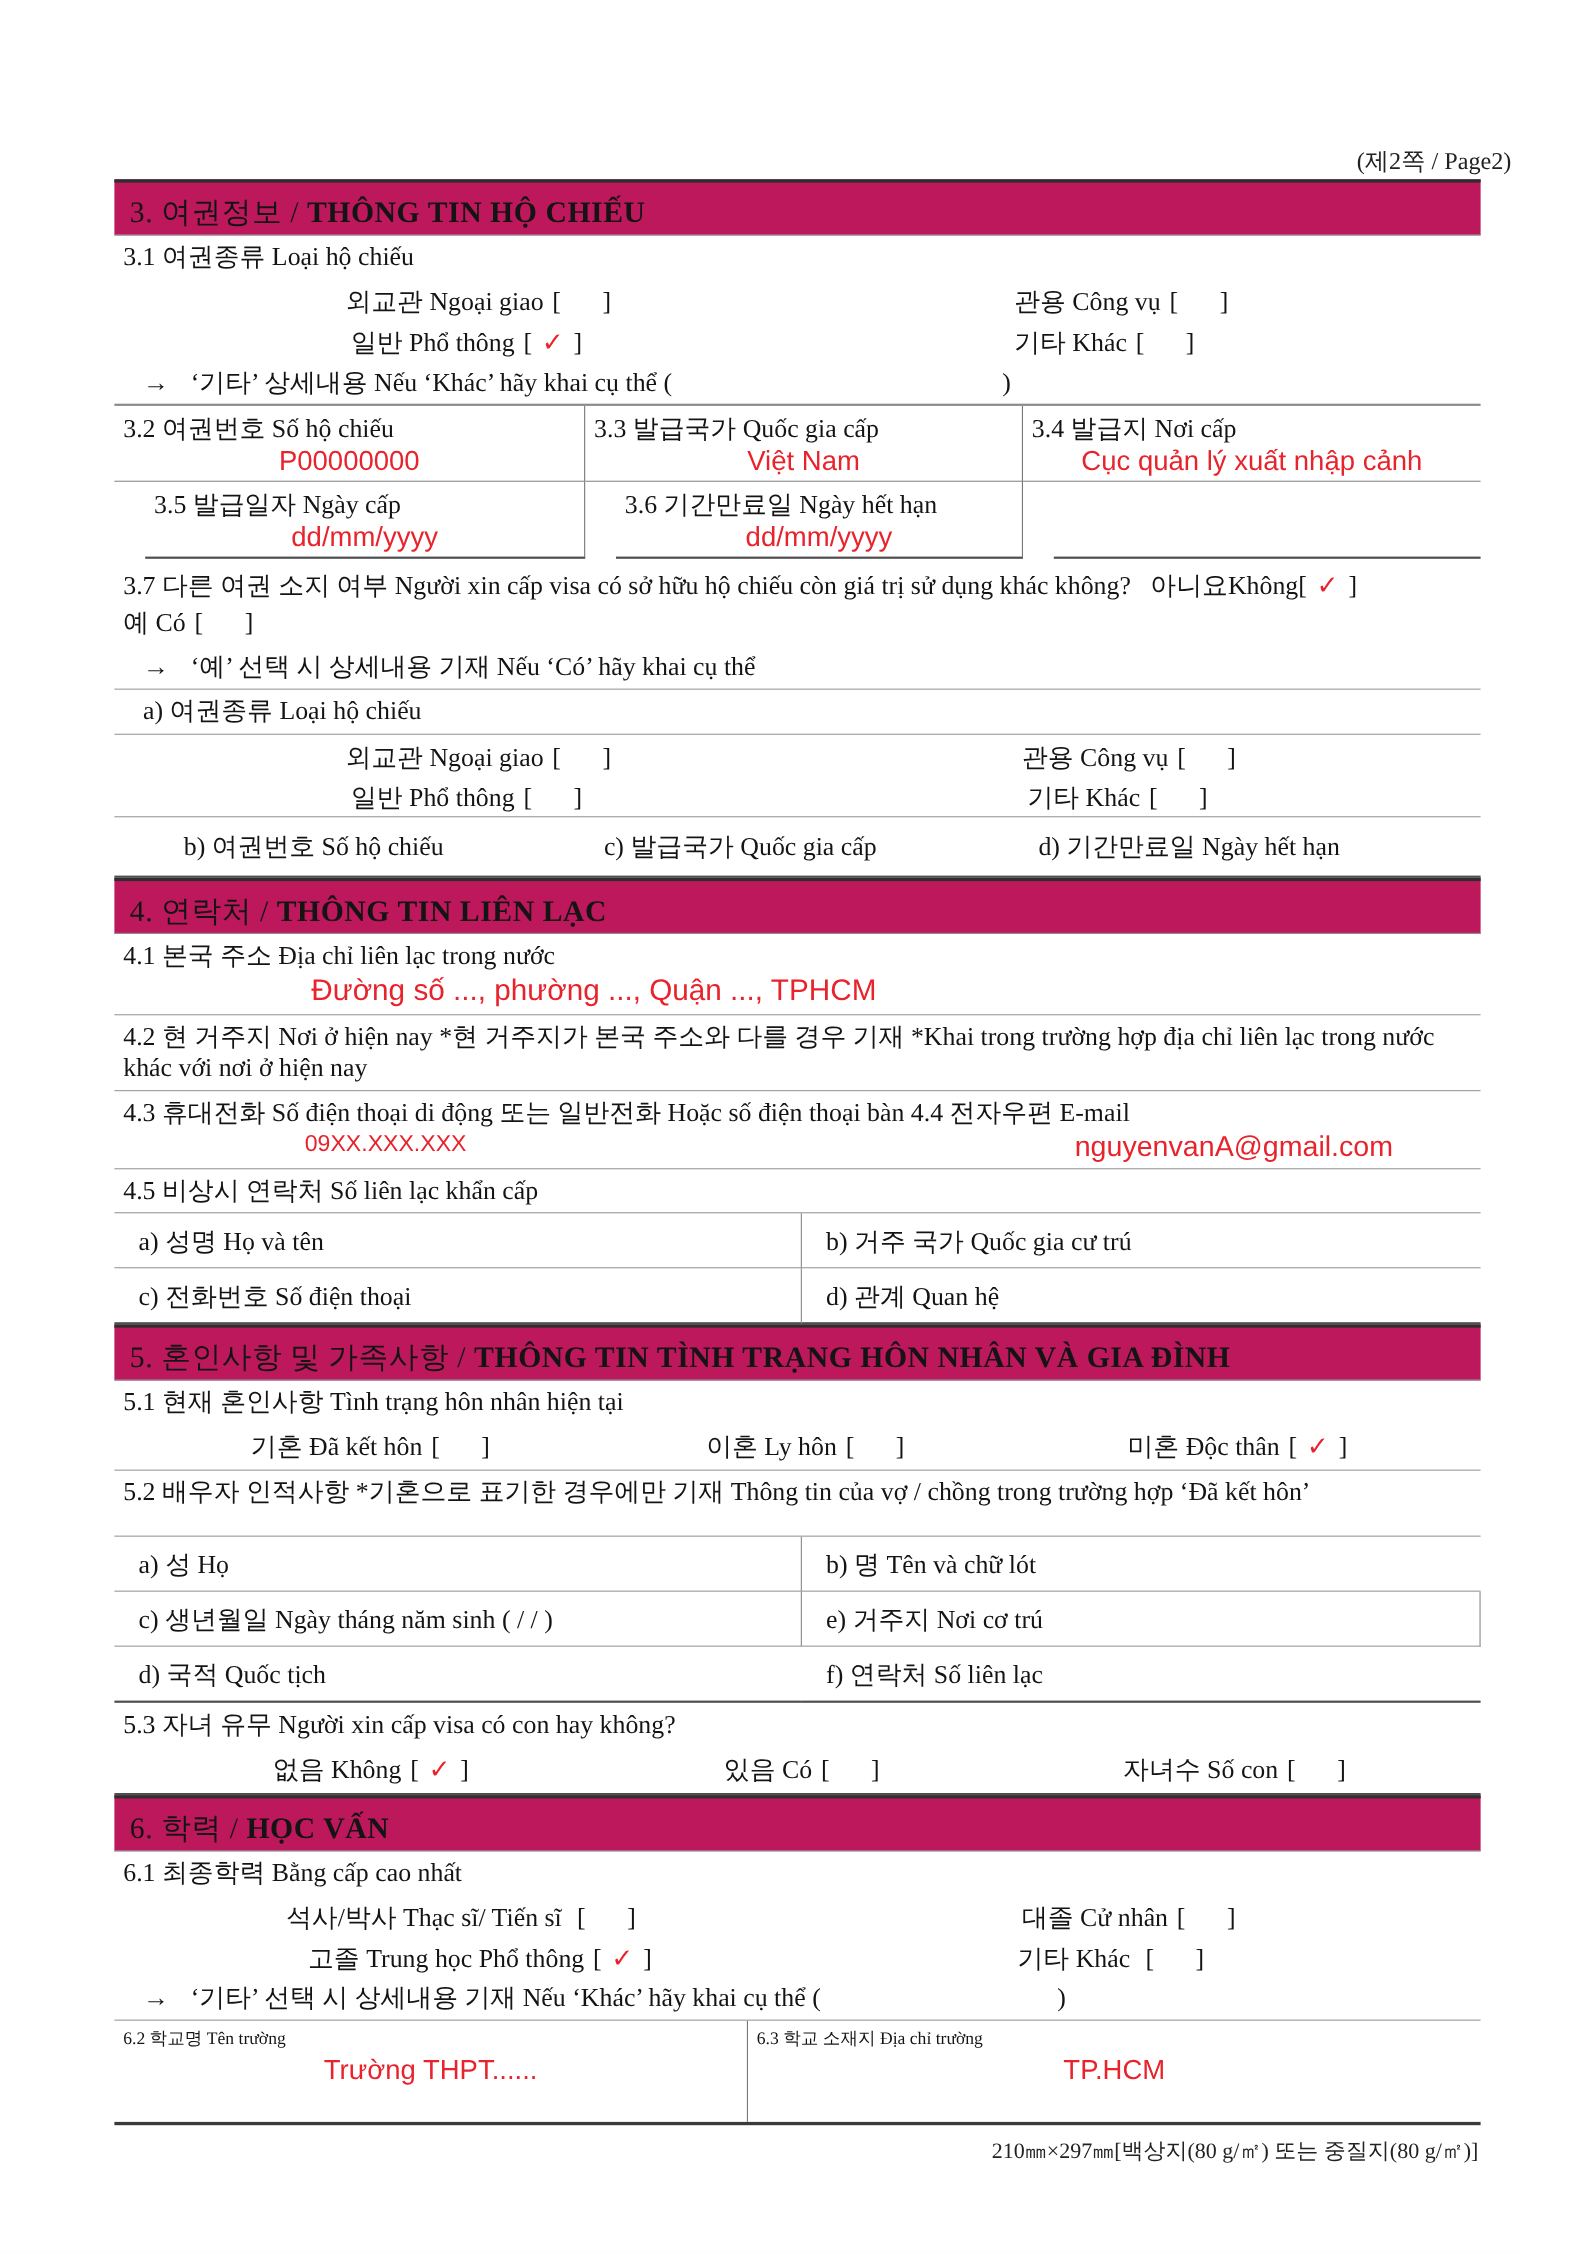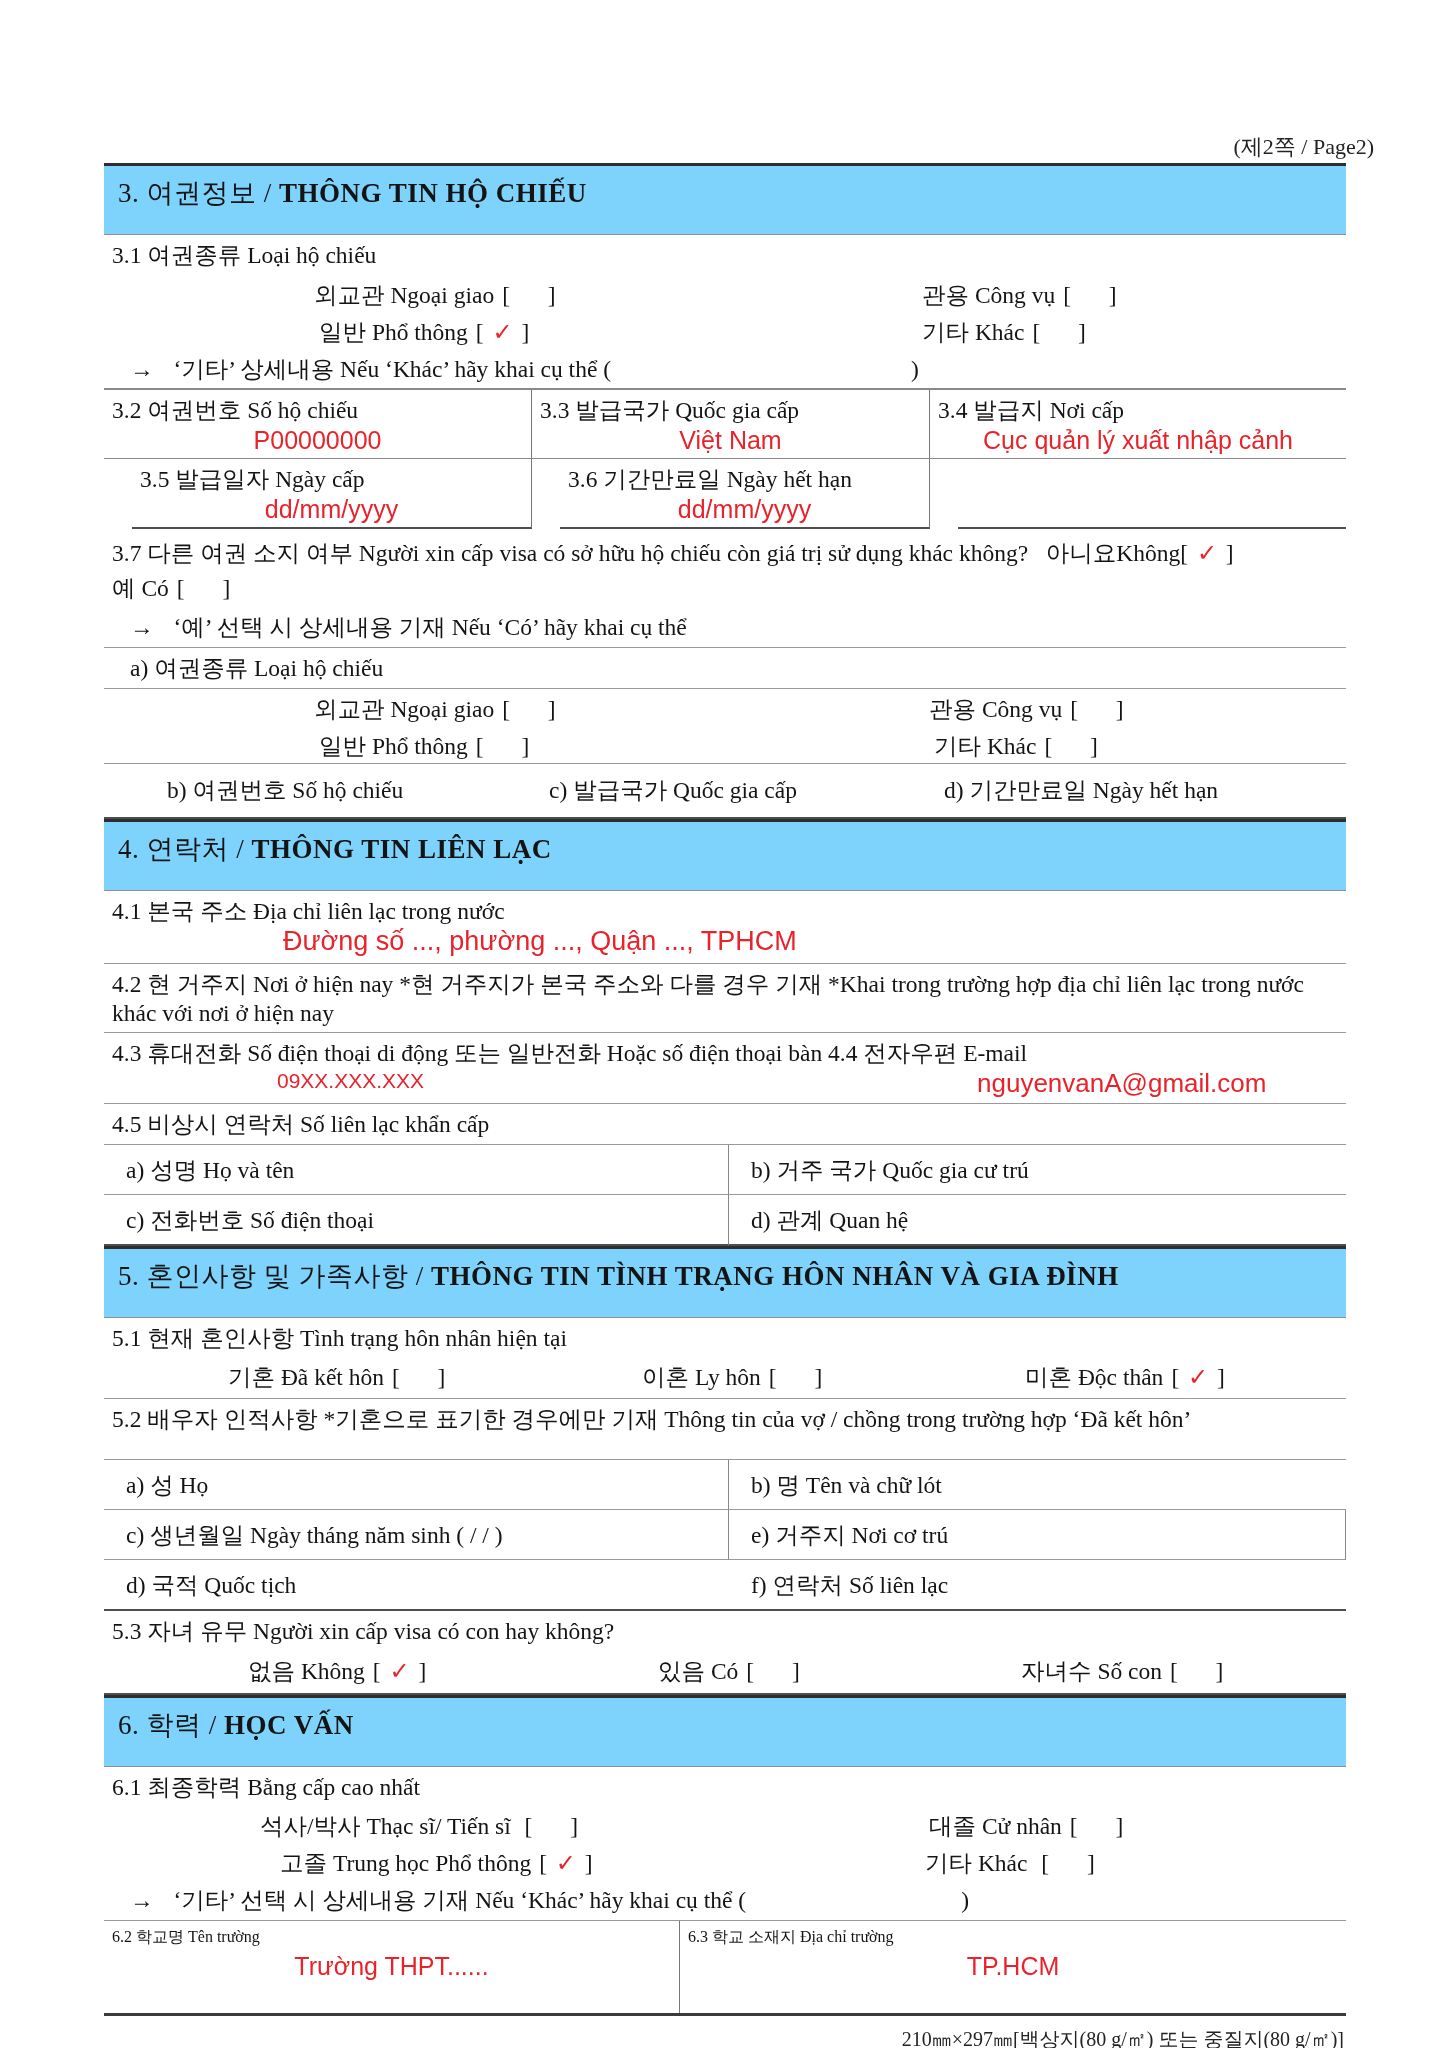--- a/index.html
+++ b/index.html
@@ -11,22 +11,22 @@
   .logo { position:absolute; top:18px; right:14px; text-align:right; }
   .logo-word { font-family:"DejaVu Sans",sans-serif; font-weight:bold; font-size:82px;
                line-height:0.95; letter-spacing:-4px; color:#1f9bdf; }
   .logo-sub  { font-family:"DejaVu Sans",sans-serif; font-size:12px; letter-spacing:4.6px;
                color:#45abe6; margin-top:2px; padding-right:2px; }
 
   .pageno { position:absolute; top:132px; right:74px; font-size:22px; color:#222; }
 
   .form { position:absolute; left:104px; top:163px; width:1242px; }
 
-  .bar { background:#7dd3fc; border-top:3px solid #2e2e2e; border-bottom:1px solid #8f8f8f;
-         padding:9px 10px 23px 14px; font-size:27px; letter-spacing:0.5px; }
+  .bar { background:#be185d; border-top:3px solid #2e2e2e; border-bottom:1px solid #8f8f8f;
+         padding:9px 10px 2px 14px; font-size:27px; letter-spacing:0.5px; }
   .bar .vi { font-weight:bold; }
 
   .row { position:relative; font-size:23.5px; line-height:1.22; padding:6px 2px 5px 8px; }
   .row.ind { padding-left:26px; }
   .hb { border-bottom:1px solid #9b9b9b; }
   .hb2 { border-bottom:2px solid #4e4e4e; }
 
   .optrow { position:relative; height:37px; }
   .opt { position:absolute; top:4px; white-space:nowrap; font-size:23.5px; }
   .box { display:inline-block; margin-left:8px; }

